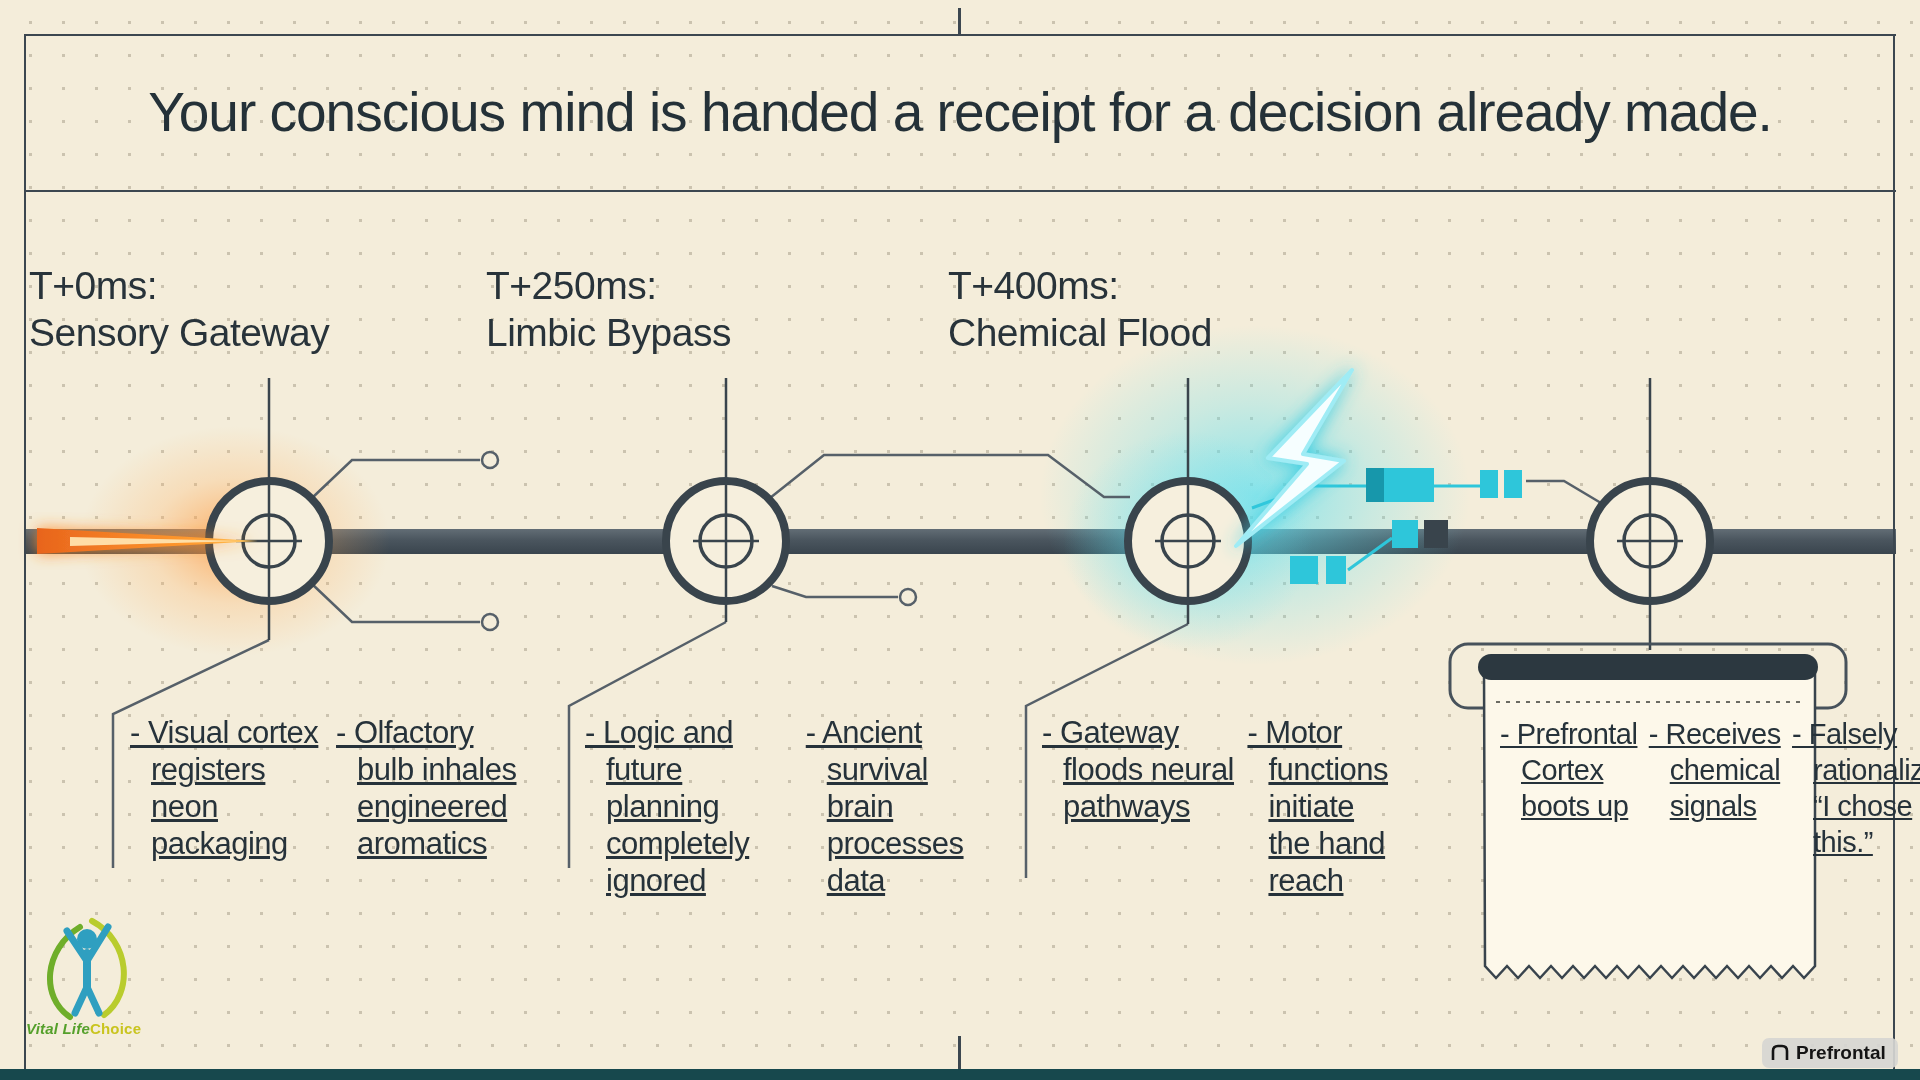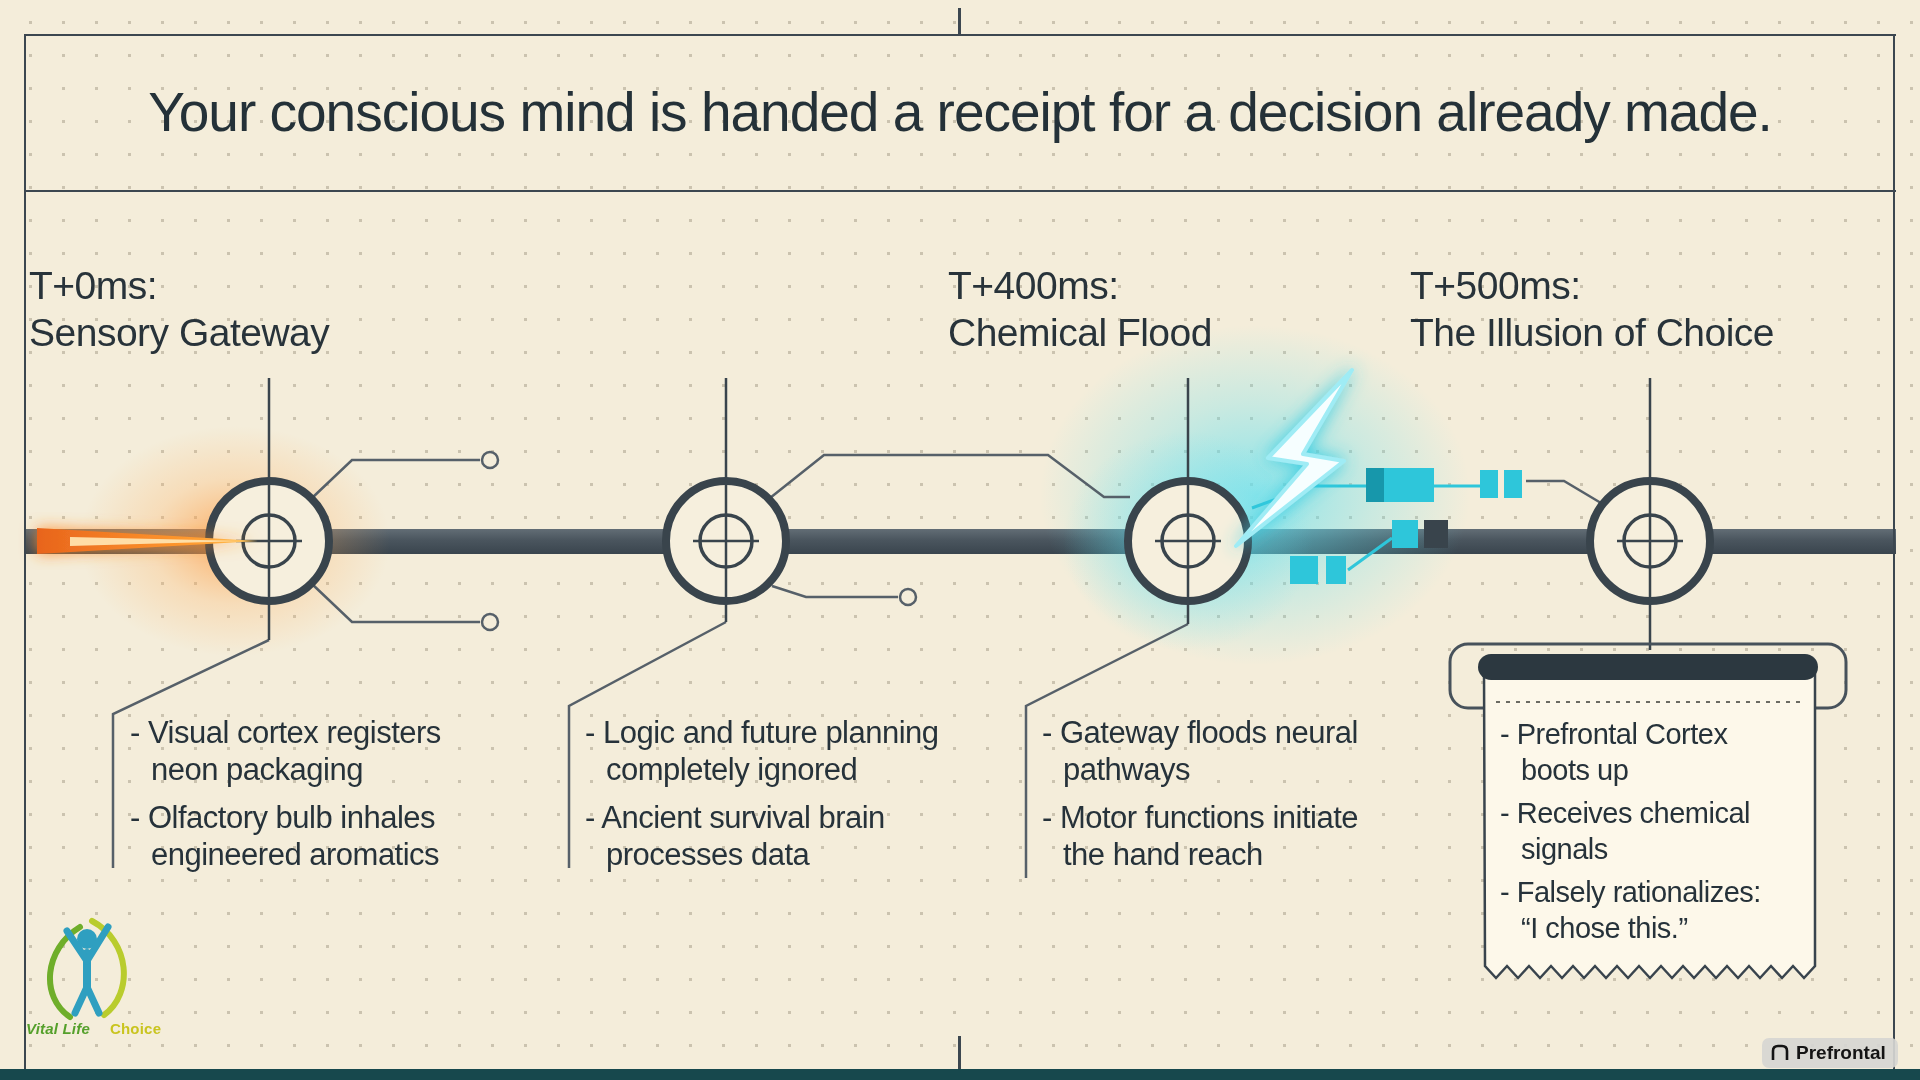--- a/index.html
+++ b/index.html
@@ -31,29 +31,29 @@
     left:24px;top:529px;width:1872px;height:25px;
     background:linear-gradient(180deg,#626d75 0%,#4a555e 45%,#3a454e 100%);
   }
   
   .stage-header{
     top:262px;width:480px;
     font-size:39px;line-height:47px;letter-spacing:-0.5px;color:#28333a;
   }
   
   .desc{
-    top:714px;width:400px;display:flex;flex-direction:column;gap:11px;
-    font-size:31px;line-height:37px;letter-spacing:-0.5px;color:#26323a;
+    top:714px;width:400px;display:flex;flex-direction:row;gap:11px;
+    font-size:31px;line-height:37px;letter-spacing:-0.5px;color:#26323a;text-decoration:underline;
   }
   .bullet{white-space:pre-line;padding-left:21px;text-indent:-21px;}
   .receipt-notes{left:1500px;top:716px;width:322px;gap:7px;font-size:29px;line-height:36px;}
   
   .logo-text{left:26px;top:1020px;width:170px;font-size:15px;font-weight:700;letter-spacing:0.2px;}
   .lt-green{color:#55a02b;font-style:italic;}
-  .lt-yellow{color:#c9c41f;margin-left:20px;}
+  .lt-yellow{color:#c9c41f;margin-left:0;}
   .badge{
     left:1762px;top:1038px;height:30px;padding:0 12px 0 8px;border-radius:7px;
     background:rgba(214,214,210,0.92);display:flex;align-items:center;gap:6px;
     font-size:19px;font-weight:700;color:#141414;
   }
 </style>
 </head>
 <body>
 
 <div class="canvas">
@@ -182,27 +182,27 @@
   <div class="abs tick-top"></div>
   <div class="abs tick-bottom"></div>
   <div class="abs bottom-bar"></div>
 
   <div class="abs title">Your conscious mind is handed a receipt for a decision already made.</div>
 
   <div class="abs stage-header" style="left:29px">
     <div>T+0ms:</div>
     <div>Sensory Gateway</div>
   </div>
+  <div class="abs stage-header" style="left:486px">
+    <div>T+250ms:</div>
+    <div>Limbic Bypass</div>
+  </div>
   <div class="abs stage-header" style="left:948px">
     <div>T+400ms:</div>
     <div>Chemical Flood</div>
-  </div>
-  <div class="abs stage-header" style="left:1410px">
-    <div>T+500ms:</div>
-    <div>The Illusion of Choice</div>
   </div>
 
   <div class="abs desc" style="left:130px">
     <div class="bullet">- Visual cortex registers
 neon packaging</div>
     <div class="bullet">- Olfactory bulb inhales
 engineered aromatics</div>
   </div>
   <div class="abs desc" style="left:585px">
     <div class="bullet">- Logic and future planning

